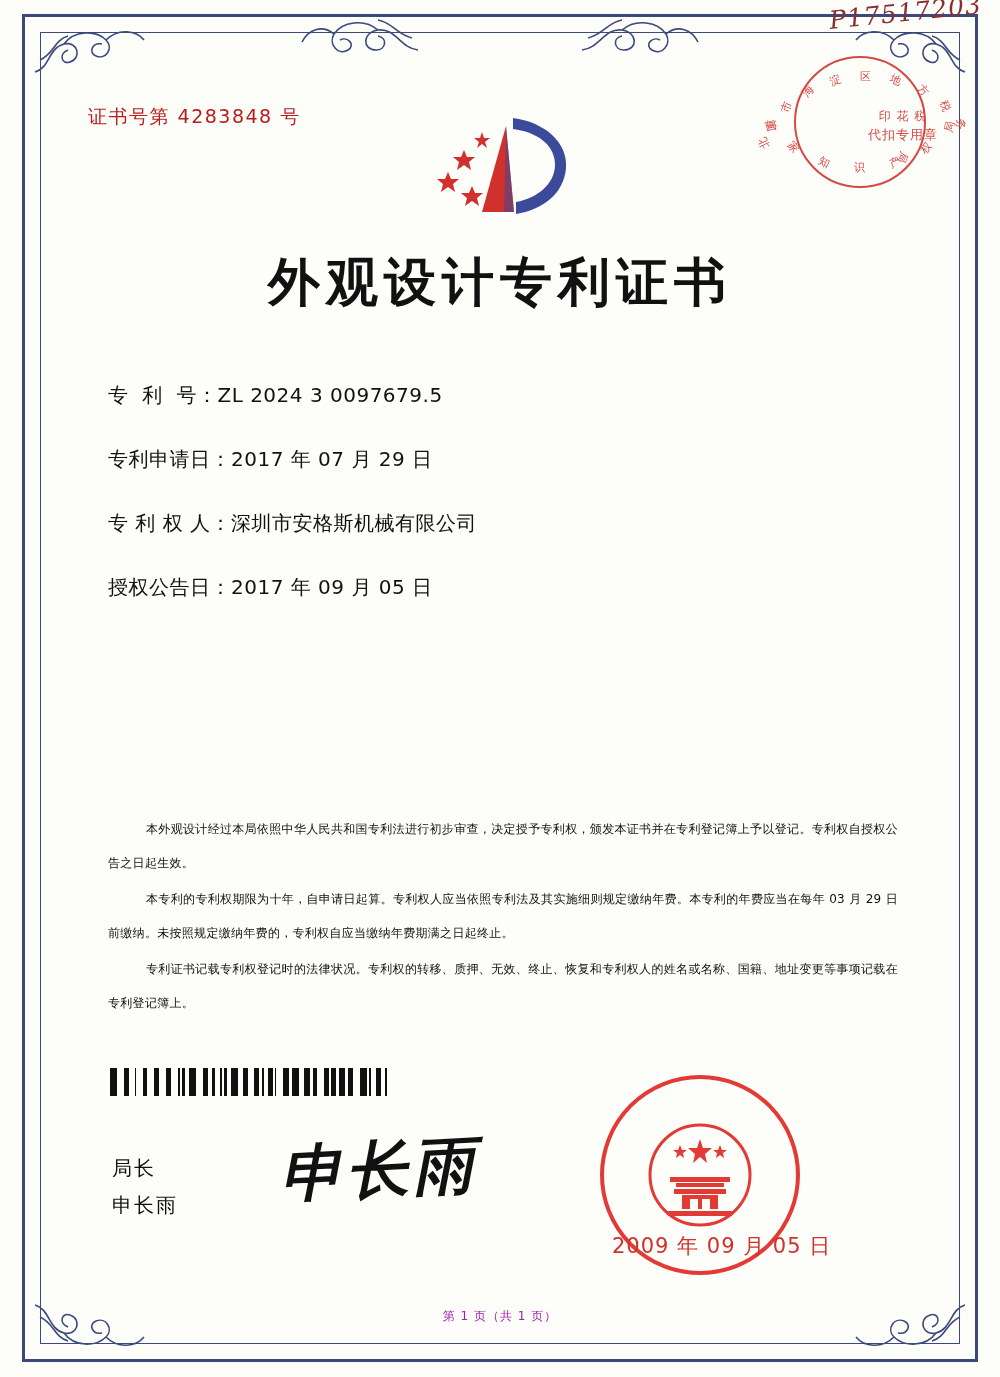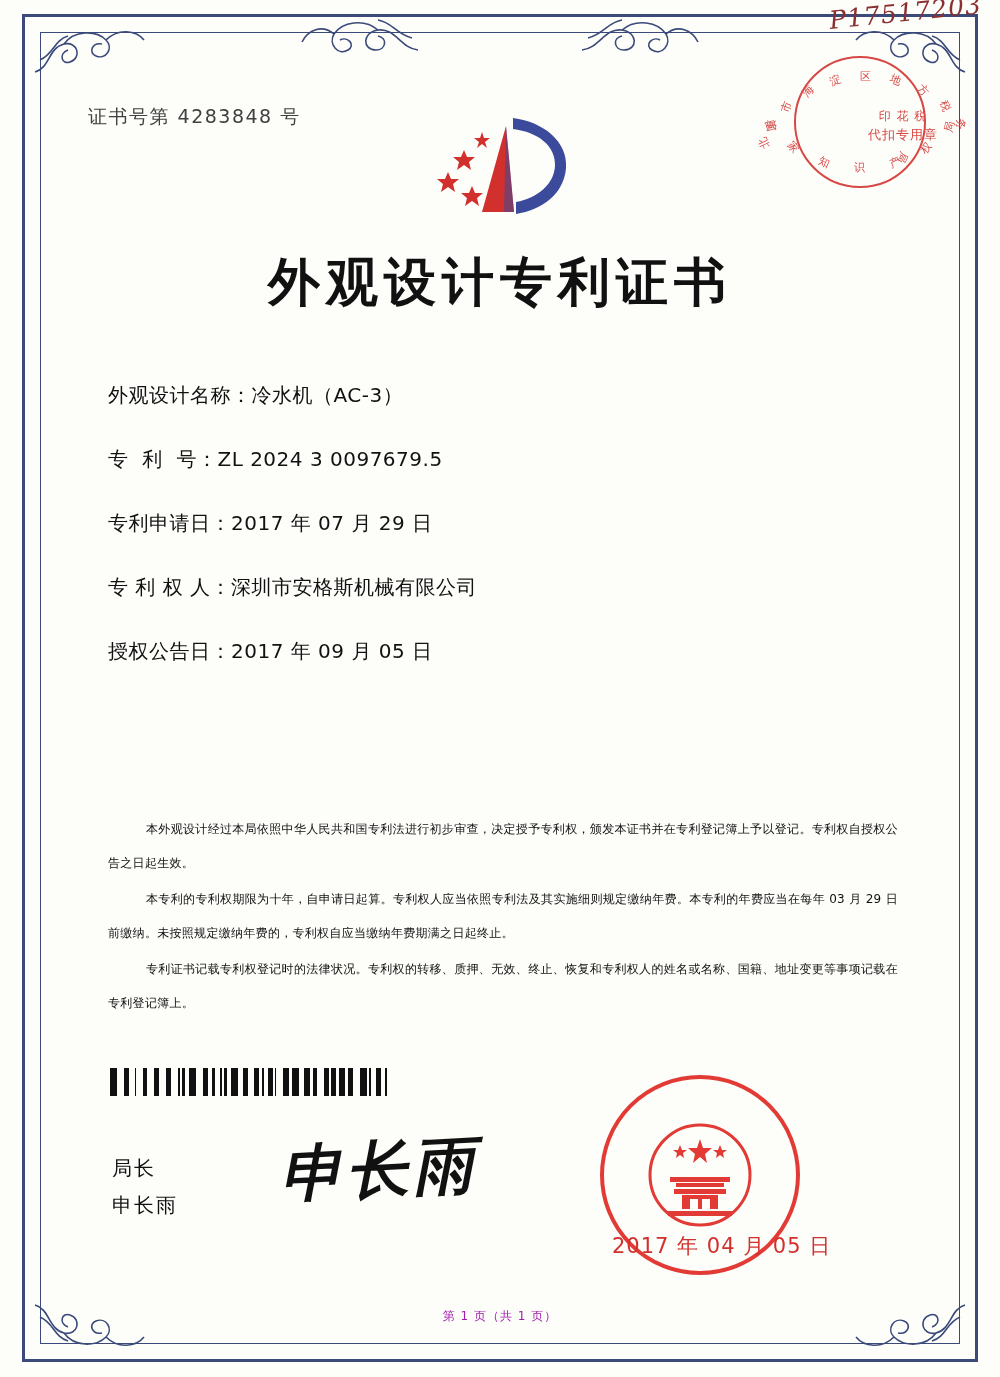--- a/index.html
+++ b/index.html
@@ -56,21 +56,21 @@
     transform: rotate(-6deg);
     letter-spacing: 1px;
     font-style: italic;
   }
 
   
   .cert-no {
     position: absolute;
     left: 88px; top: 104px;
     font-size: 19px;
-    color: #404040;
+    color: #b91c1c;
     letter-spacing: 1.5px;
   }
 
   
   .logo {
     position: absolute;
     left: 418px; top: 112px;
     width: 170px; height: 110px;
   }
   .logo svg { width: 100%; height: 100%; }
@@ -312,21 +312,20 @@
   <div class="stamp-top">
     <div class="st-arc-top"><span class="arc-char" style="transform-origin: 50% 54px; transform: rotate(-115deg); font-size: 11px;">北</span><span class="arc-char" style="transform-origin: 50% 54px; transform: rotate(-92deg); font-size: 11px;">京</span><span class="arc-char" style="transform-origin: 50% 54px; transform: rotate(-69deg); font-size: 11px;">市</span><span class="arc-char" style="transform-origin: 50% 54px; transform: rotate(-46deg); font-size: 11px;">海</span><span class="arc-char" style="transform-origin: 50% 54px; transform: rotate(-23deg); font-size: 11px;">淀</span><span class="arc-char" style="transform-origin: 50% 54px; transform: rotate(0deg); font-size: 11px;">区</span><span class="arc-char" style="transform-origin: 50% 54px; transform: rotate(23deg); font-size: 11px;">地</span><span class="arc-char" style="transform-origin: 50% 54px; transform: rotate(46deg); font-size: 11px;">方</span><span class="arc-char" style="transform-origin: 50% 54px; transform: rotate(69deg); font-size: 11px;">税</span><span class="arc-char" style="transform-origin: 50% 54px; transform: rotate(92deg); font-size: 11px;">务</span><span class="arc-char" style="transform-origin: 50% 54px; transform: rotate(115deg); font-size: 11px;">局</span></div>
     <div class="st-line1">印 花 税</div>
     <div class="st-line2">代扣专用章</div>
     <div class="st-arc-bot"><span class="arc-char" style="transform-origin: 50% -48px; transform: rotate(75deg); font-size: 11px;">国</span><span class="arc-char" style="transform-origin: 50% -48px; transform: rotate(50deg); font-size: 11px;">家</span><span class="arc-char" style="transform-origin: 50% -48px; transform: rotate(25deg); font-size: 11px;">知</span><span class="arc-char" style="transform-origin: 50% -48px; transform: rotate(0deg); font-size: 11px;">识</span><span class="arc-char" style="transform-origin: 50% -48px; transform: rotate(-25deg); font-size: 11px;">产</span><span class="arc-char" style="transform-origin: 50% -48px; transform: rotate(-50deg); font-size: 11px;">权</span><span class="arc-char" style="transform-origin: 50% -48px; transform: rotate(-75deg); font-size: 11px;">局</span></div>
   </div>
 
   <div class="doc-title">外观设计专利证书</div>
 
   <div class="fields">
-    <div class="field-row">外观设计名称：冷水机（AC-3）</div>
     <div class="field-row">专  利  号：ZL 2024 3 0097679.5</div>
     <div class="field-row">专利申请日：2017 年 07 月 29 日</div>
     <div class="field-row">专 利 权 人：深圳市安格斯机械有限公司</div>
     <div class="field-row">授权公告日：2017 年 09 月 05 日</div>
   </div>
 
   <div class="paragraphs">
     <div class="para">本外观设计经过本局依照中华人民共和国专利法进行初步审查，决定授予专利权，颁发本证书并在专利登记簿上予以登记。专利权自授权公告之日起生效。</div>
     <div class="para">本专利的专利权期限为十年，自申请日起算。专利权人应当依照专利法及其实施细则规定缴纳年费。本专利的年费应当在每年 03 月 29 日前缴纳。未按照规定缴纳年费的，专利权自应当缴纳年费期满之日起终止。</div>
     <div class="para">专利证书记载专利权登记时的法律状况。专利权的转移、质押、无效、终止、恢复和专利权人的姓名或名称、国籍、地址变更等事项记载在专利登记簿上。</div>
@@ -414,16 +413,16 @@
           <rect x="30" y="62" width="48" height="4"></rect>
           <rect x="28" y="68" width="52" height="5"></rect>
           <rect x="36" y="74" width="36" height="14"></rect>
           <rect x="44" y="78" width="8" height="10" fill="#fdfdfa"></rect>
           <rect x="56" y="78" width="8" height="10" fill="#fdfdfa"></rect>
           <rect x="22" y="90" width="64" height="5"></rect>
         </g>
       </svg>
     </div>
   </div>
-  <div class="seal-date">2017 年 04 月 05 日</div>
+  <div class="seal-date">2009 年 09 月 05 日</div>
 
   <div class="footer">第 1 页（共 1 页）</div>
 </div>
 
 </body></html>

